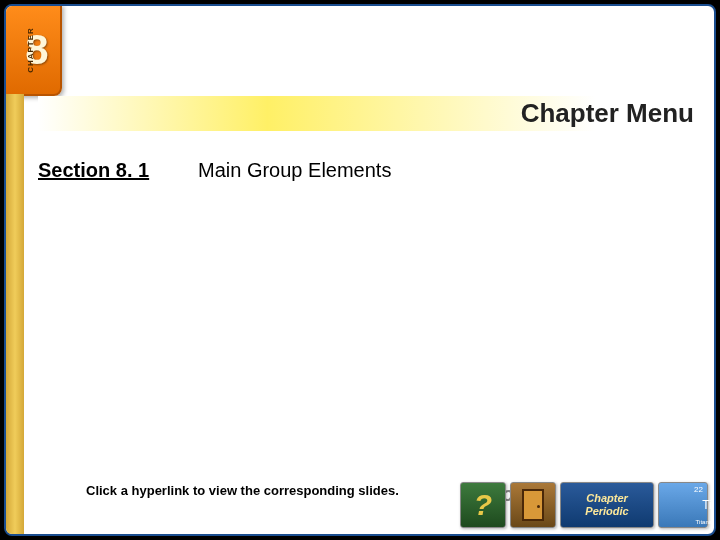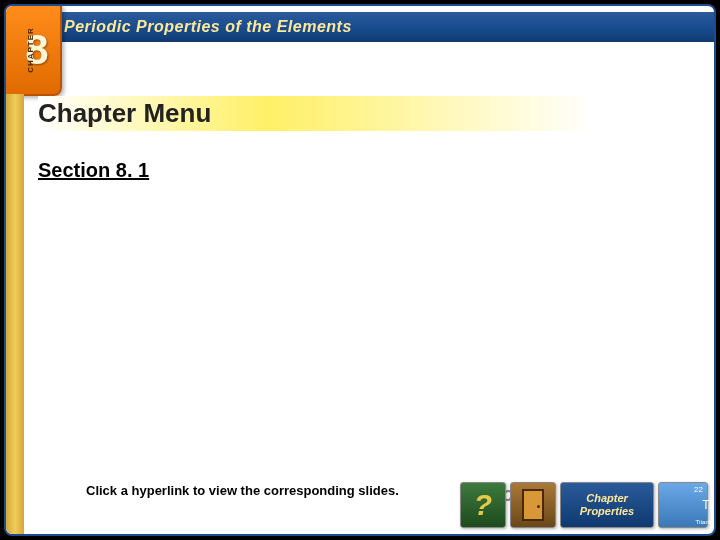--- a/index.html
+++ b/index.html
@@ -94,20 +94,21 @@
   }
   .menu-title {
     font-size: 26px;
     font-weight: bold;
     color: #222;
     margin-bottom: 28px;
     background: linear-gradient(to right, #fff 0%, #fff066 35%, #fff 85%);
     padding: 2px 0;
     display: inline-block;
     width: 100%;
+    text-align: right;
   }
   .section-row {
     display: flex;
     margin-bottom: 24px;
     font-size: 20px;
   }
   .section-link {
     font-weight: bold;
     text-decoration: underline;
     color: #000;
@@ -215,56 +216,54 @@
     font-weight: bold;
     color: #888;
     font-style: italic;
   }
 </style>
 </head>
 <body>
 
 <div class="slide">
 
-  <div class="header-bar">
-    <span class="header-title">Periodic Properties of the Elements</span>
-  </div>
 
   <div class="chapter-badge">
     <span class="chapter-label">CHAPTER</span>
     <span class="chapter-number">8</span>
   </div>
 
   <div class="left-stripe"></div>
 
   <div class="content">
     <div class="menu-title">Chapter Menu</div>
 
     <div class="section-row">
       <span class="section-link">Section 8. 1</span>
+      <span class="section-desc">Main Group Elements</span>
     </div>
 
     <div class="section-row">
     </div>
   </div>
 
   <span class="ho-logo">Ho</span>
 
   <div class="hint">Click a hyperlink to view the corresponding slides.</div>
 
   <div class="bottom-nav">
     <div class="nav-tile help-tile">
       <span>?</span>
     </div>
     <div class="nav-tile exit-tile">
       <div class="door"></div>
     </div>
     <div class="nav-tile resources-tile">
       <span>Chapter</span>
-      <span>Properties</span>
+      <span>Periodic</span>
     </div>
     <div class="nav-tile element-tile">
       <span class="atomic">22</span>
       <span class="symbol">Ti</span>
       <span class="ename">Titanium</span>
     </div>
   </div>
 
 </div>
 

